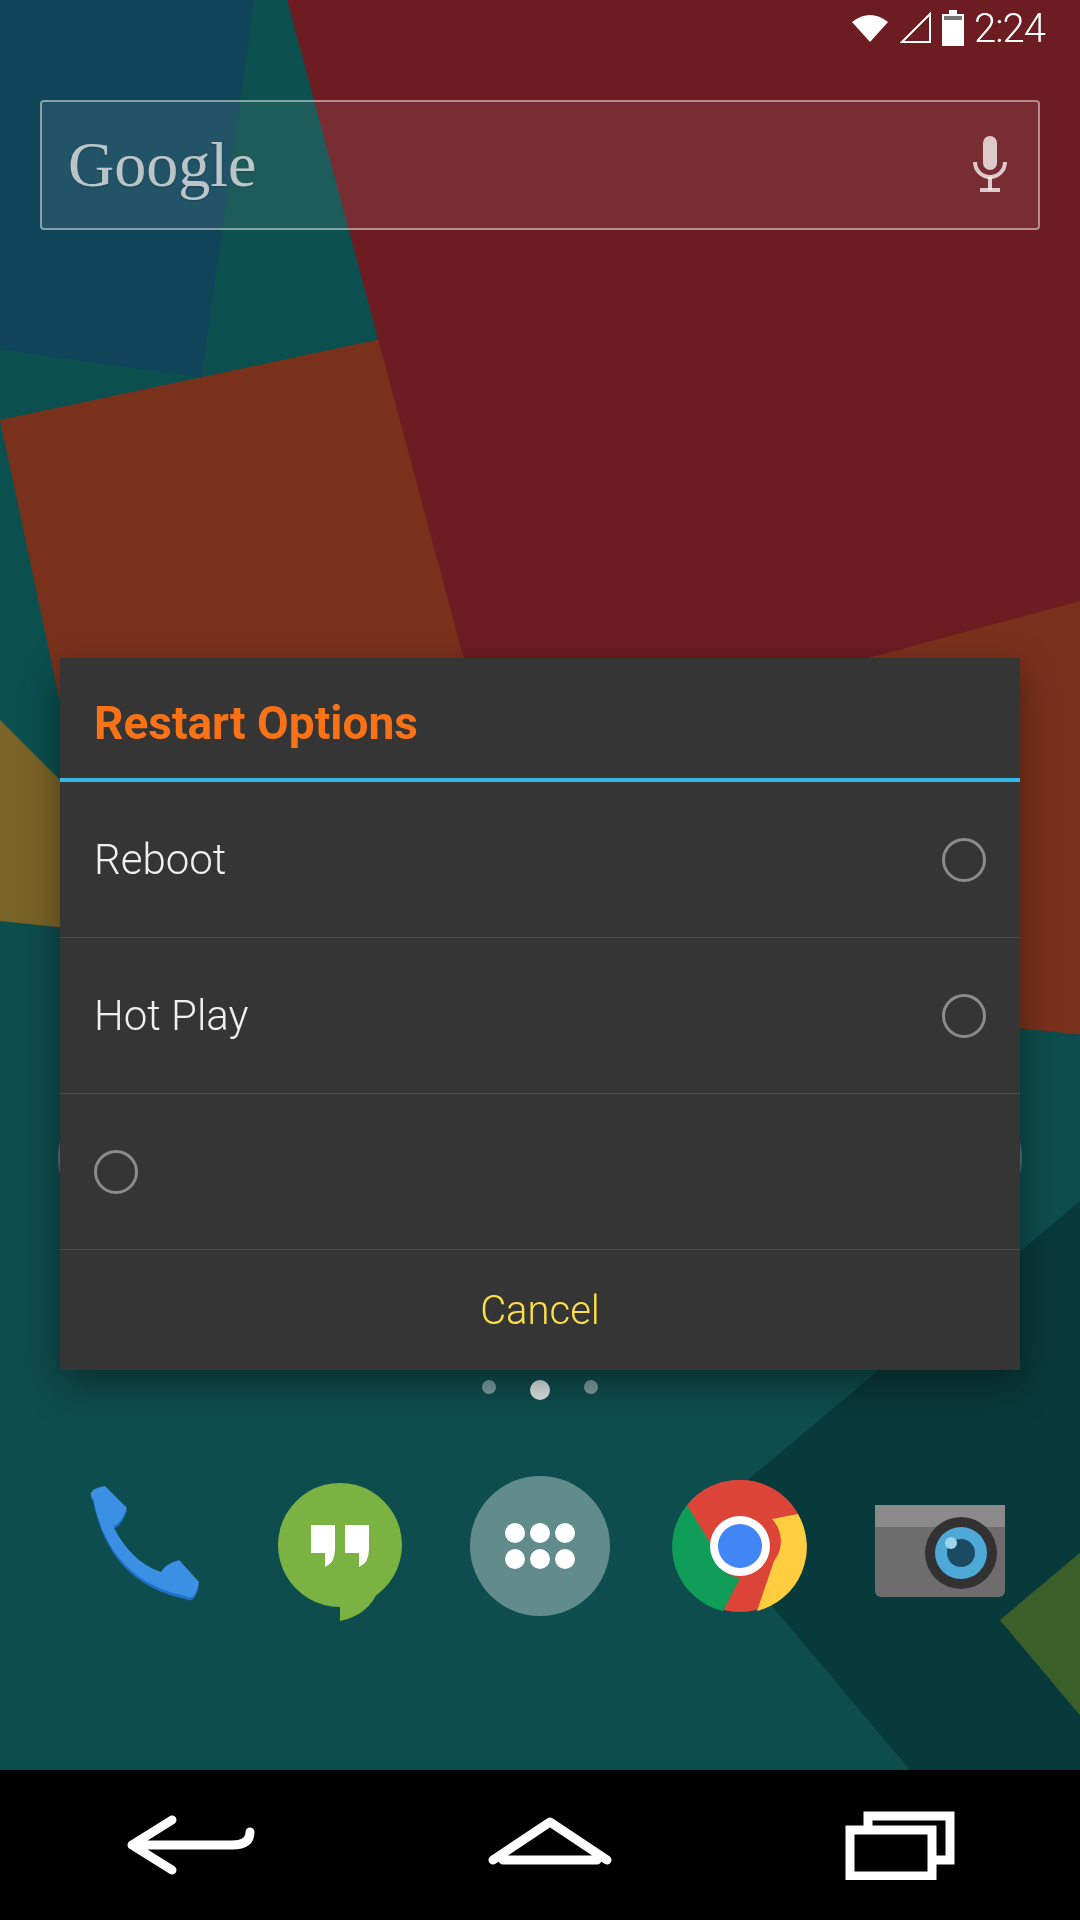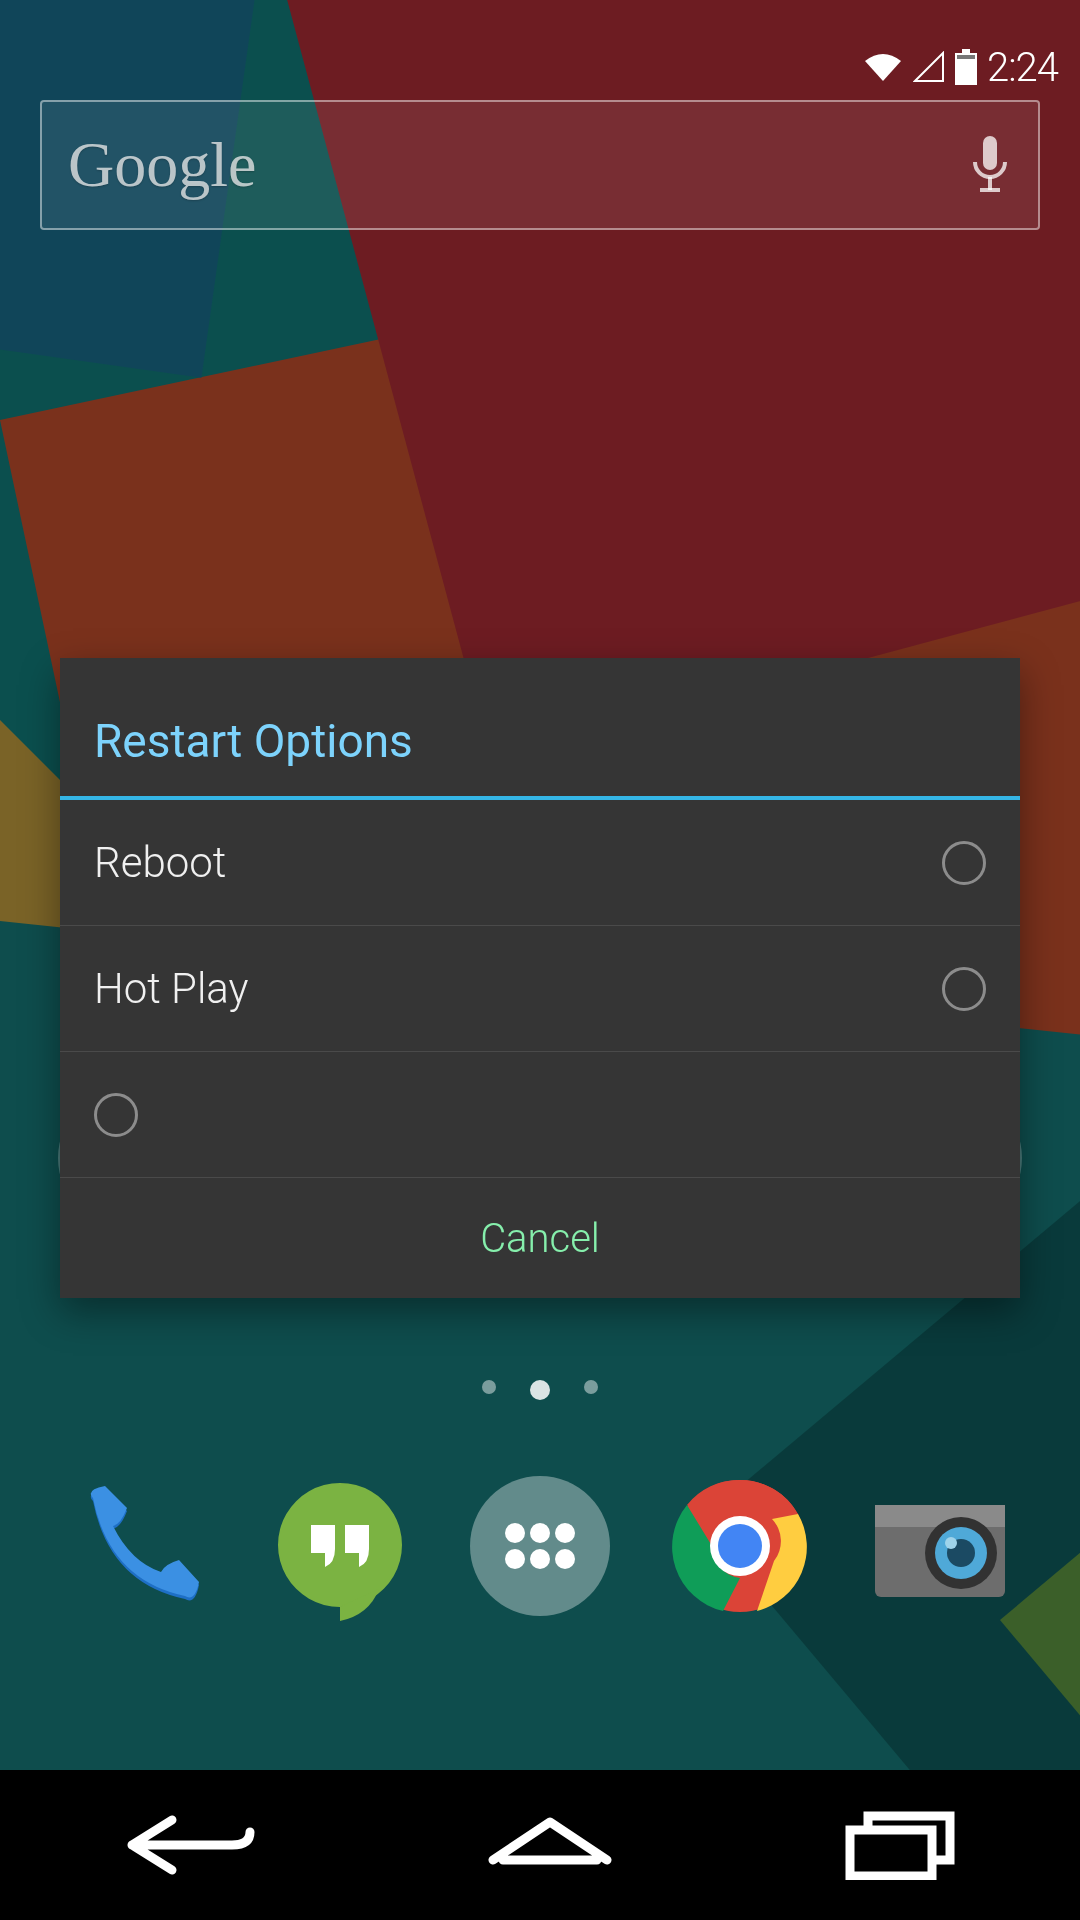--- a/index.html
+++ b/index.html
@@ -78,24 +78,23 @@
 
   
   .status {
     position: absolute;
     top: 0; left: 0; right: 0;
     height: 56px;
     display: flex;
     align-items: center;
     justify-content: flex-end;
     gap: 10px;
-    padding: 0 22px 0 0;
+    padding: 0 35px 0 0;
     z-index: 50;
     color: #fff;
-    margin-top: 39px;
   }
   .status .time { font-size: 40px; font-weight: 300; letter-spacing: -1px; }
   .status .wifi, .status .cell, .status .batt { display:inline-flex; }
 
   
   .search {
     position: absolute;
     left: 40px; right: 40px;
     top: 100px;
     height: 130px;
@@ -178,35 +177,35 @@
   
   .dialog {
     position: absolute;
     left: 60px; right: 60px;
     top: 658px;
     background: #353535;
     z-index: 60;
     box-shadow: 0 14px 36px rgba(0,0,0,0.4);
   }
   .dialog .title {
-    color: #7dd3fc;
+    color: #f97316;
     font-size: 46px;
-    font-weight: 400;
-    padding: 56px 34px 28px 34px;
+    font-weight: 700;
+    padding: 38px 34px 28px 34px;
   }
   .dialog .title-rule {
     height: 4px;
     background: #35b6e6;
   }
   .dialog .option {
     display: flex;
     align-items: center;
     justify-content: space-between;
     padding: 0 34px;
-    height: 126px;
+    height: 156px;
     color: #f0f0f0;
     font-size: 42px;
     font-weight: 300;
     border-bottom: 1px solid #4a4a4a;
   }
   .dialog .radio {
     width: 44px; height: 44px;
     border: 3px solid #8c8c8c;
     border-radius: 50%;
     position: relative;
@@ -226,21 +225,21 @@
   .dialog .buttons {
     display: flex;
     height: 120px;
   }
   .dialog .buttons button {
     flex: 1;
     border: none;
     font-size: 40px;
     font-weight: 300;
     font-family: inherit;
-    color: #86efac;
+    color: #fde047;
     cursor: pointer;
   }
   .dialog .btn-cancel { background: #353535; }
   .dialog .btn-ok { background: #6d6d6d; }
 
 </style>
 </head>
 <body>
 
 <div class="wallpaper">

